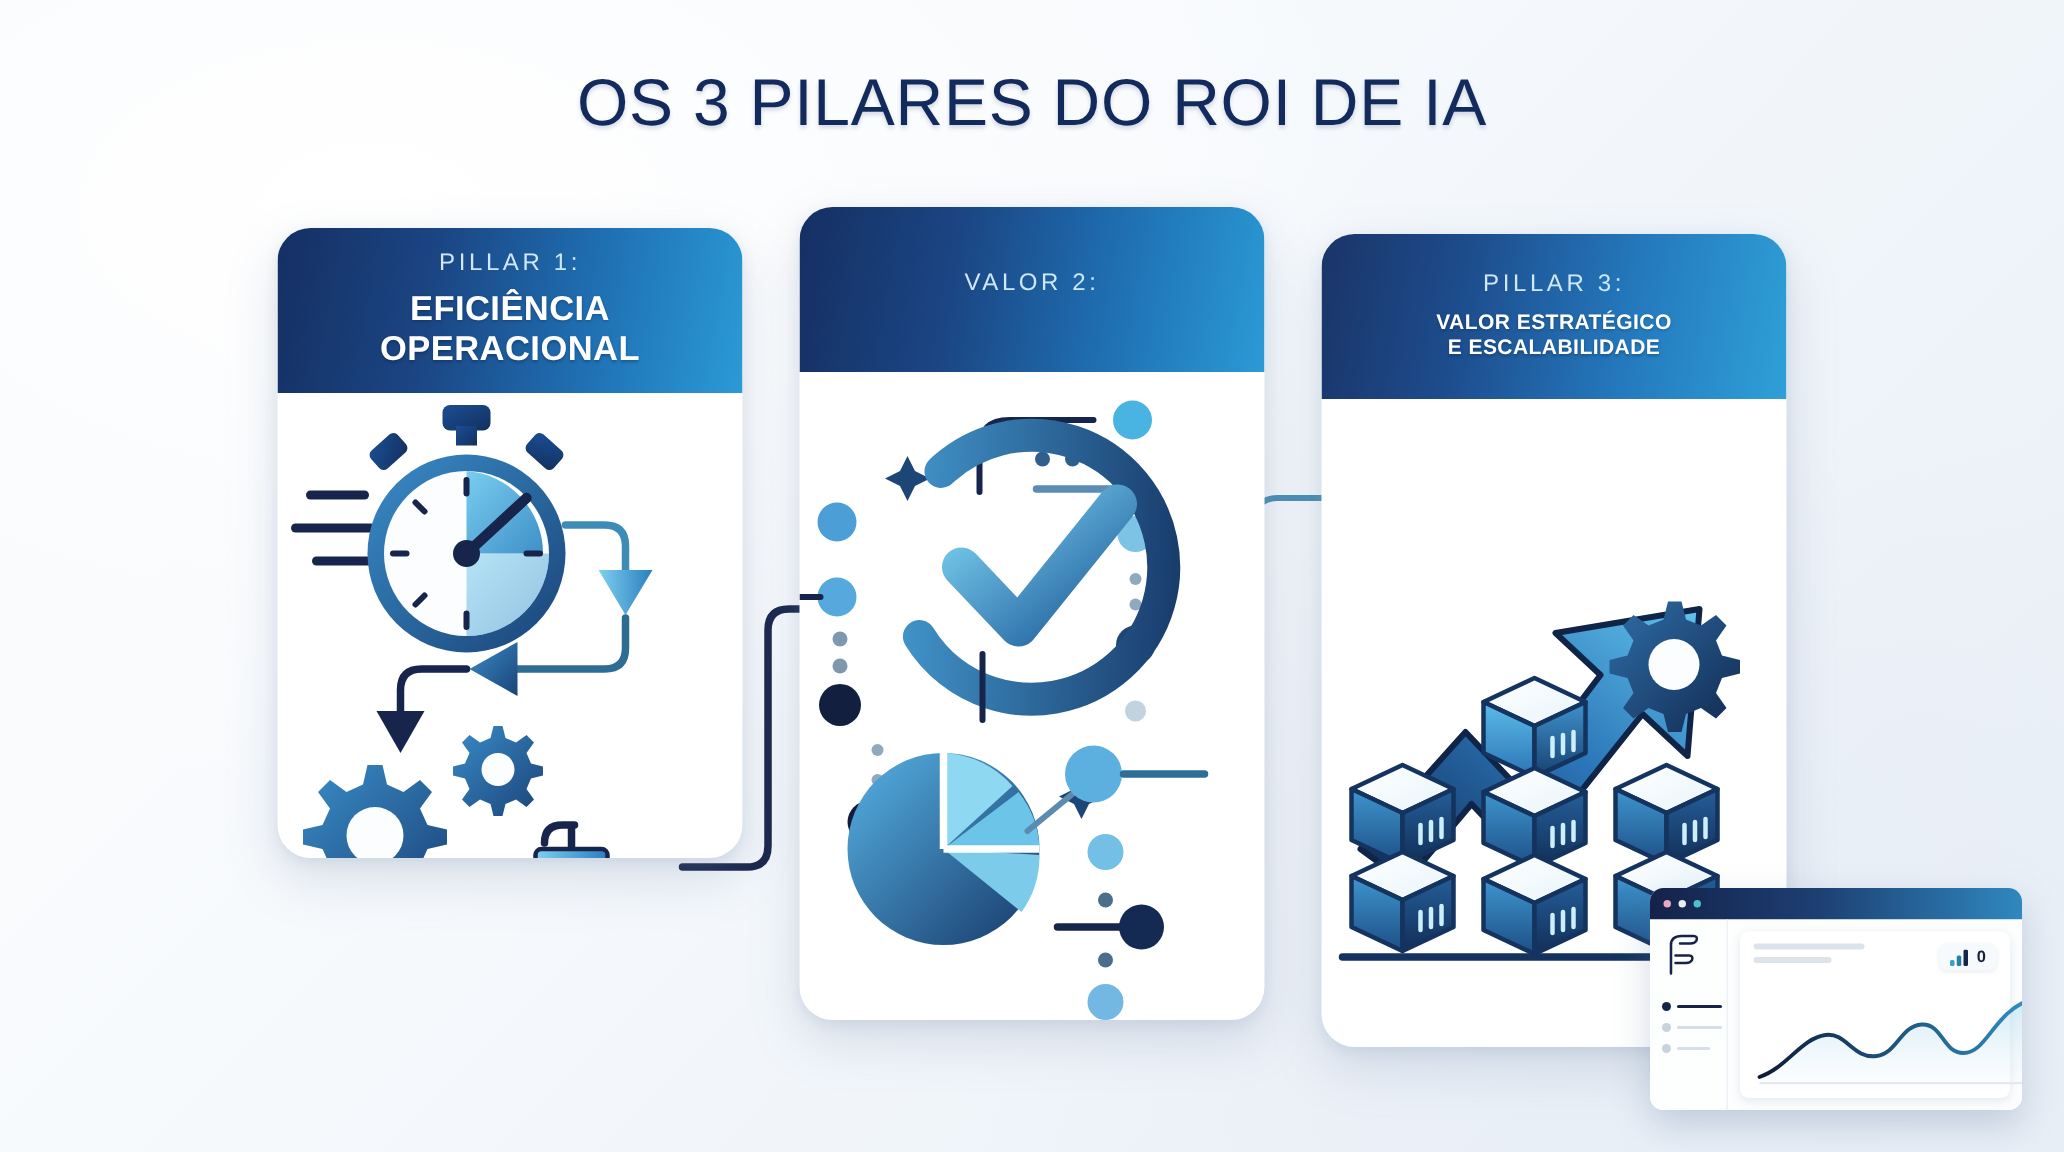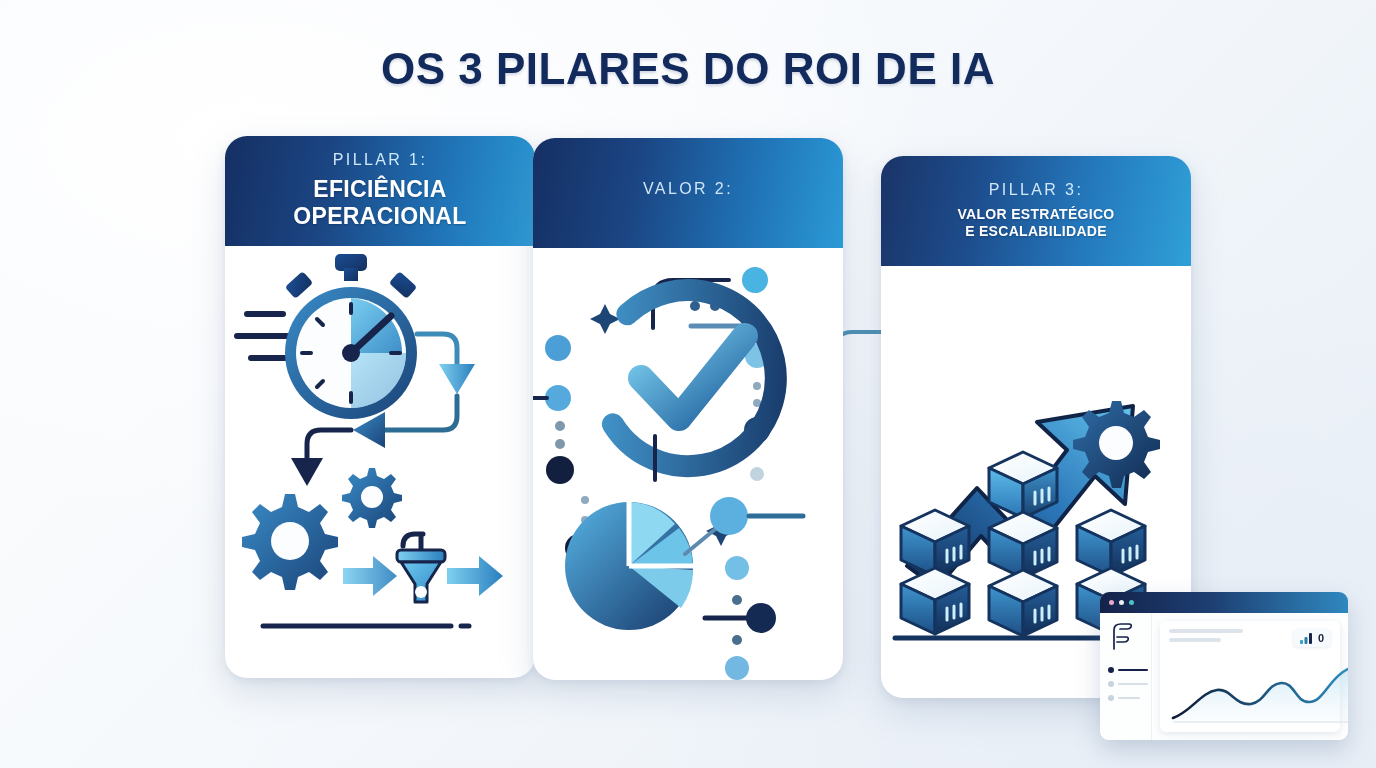--- a/index.html
+++ b/index.html
@@ -11,35 +11,35 @@
       radial-gradient(ellipse 820px 560px at 88% 88%, #e8eef6 0%, rgba(232,238,246,0) 70%),
       linear-gradient(135deg,#fdfdfe 0%,#f6f9fc 42%,#eef3f9 72%,#e9eff7 100%);
     position:relative;
   }
   .stage{ position:absolute; inset:0; }
 
   
   .title{
     position:absolute; left:0; right:0; top:44px;
     text-align:center;
-    font-size:44px; font-weight:bold;
+    font-size:44px; font-weight:normal;
     letter-spacing:.5px;
     color:#132b5c;
     text-shadow:0 2px 3px rgba(25,50,100,.18);
   }
 
   
   .card{
     position:absolute;
     background:#ffffff;
     border-radius:22px;
     box-shadow:0 14px 34px rgba(110,130,165,.22), 0 3px 9px rgba(110,130,165,.13);
     overflow:hidden;
   }
-  .card-1{ left:185px; top:136px; width:310px; height:542px;margin-left:40px; }
+  .card-1{ left:185px; top:152px; width:310px; height:420px; }
   .card-2{ left:533px; top:138px; width:310px; height:542px; }
   .card-3{ left:881px; top:138px; width:310px; height:542px;margin-top:18px; }
 
   .card-head{
     height:110px;
     background:linear-gradient(100deg,#152f63 0%,#1b4684 34%,#1f71b4 68%,#2b9ad6 100%);
     display:flex; flex-direction:column; align-items:center; justify-content:center;
     padding:10px 12px 12px;
     text-align:center;
   }

